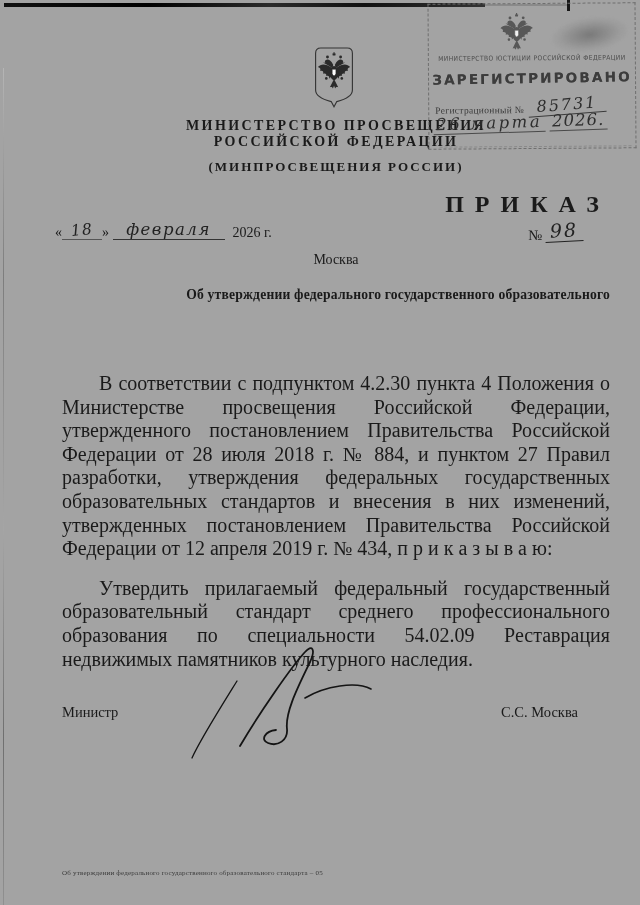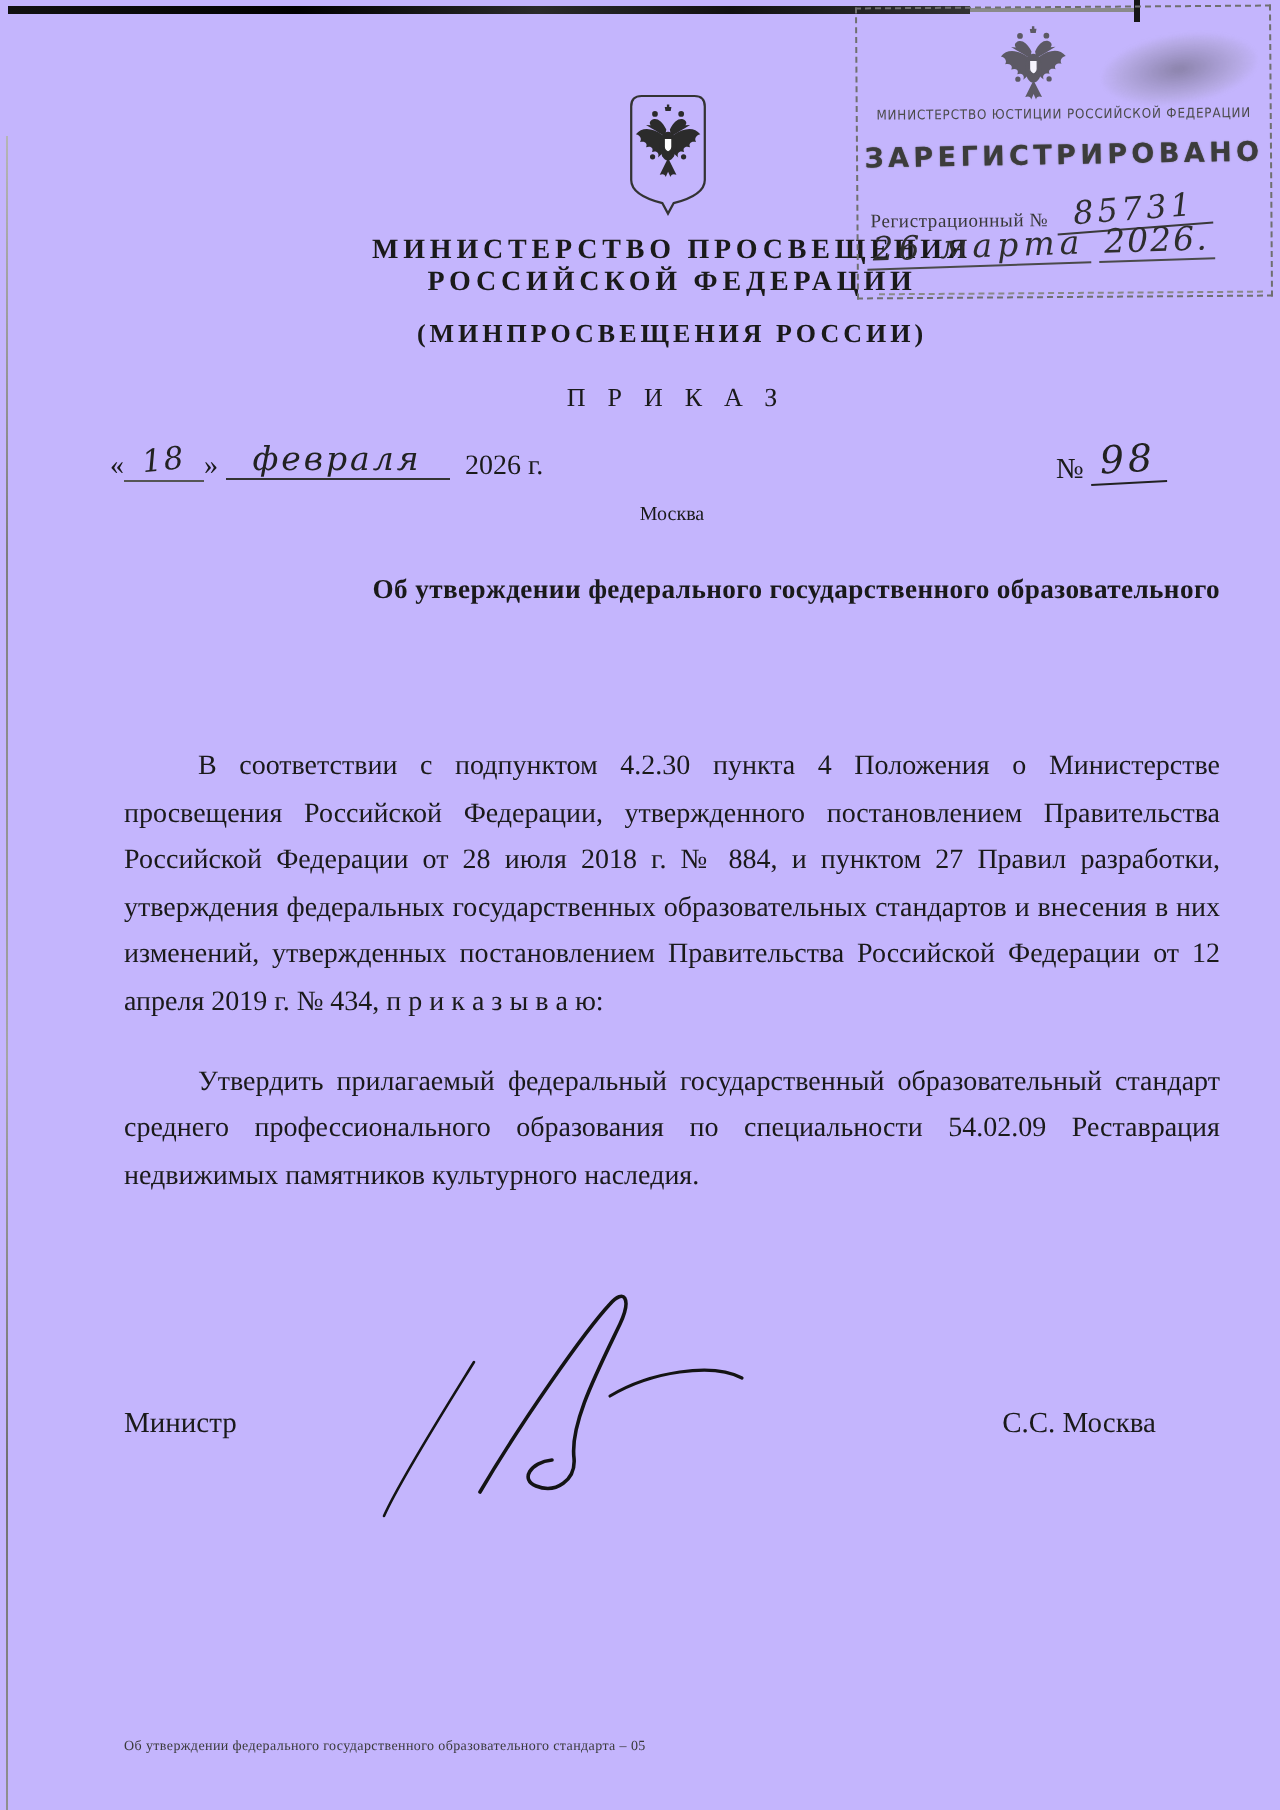--- a/index.html
+++ b/index.html
@@ -1,18 +1,18 @@
 <!DOCTYPE html>
 <html><head>
 <meta charset="utf-8">
 <style>
   html,body{margin:0;padding:0;background:#e8e8e8;}
   .page{
     position:relative;width:640px;height:905px;margin:0 auto;
-    background:#c4b5fd;overflow:hidden;
+    background:#a3a3a3;overflow:hidden;
     font-family:"Liberation Serif", serif;color:#1a1a1a;
   }
   
   .scan-top{position:absolute;left:4px;top:3px;width:481px;height:4px;
     background:linear-gradient(90deg,#111 0%,#000 30%,#2a2a2a 55%,#111 75%,#333 100%);}
   .scan-top2{position:absolute;left:485px;top:4px;width:84px;height:2px;background:#8a8a8a;}
   .scan-tick{position:absolute;left:567px;top:0;width:3px;height:11px;background:#161616;}
   .scan-left{position:absolute;left:3px;top:68px;width:1px;height:837px;
     background:linear-gradient(180deg,#b5b5b5 0%,#7d7d7d 25%,#a5a5a5 55%,#6f6f6f 80%,#909090 100%);}
   
@@ -42,41 +42,41 @@
   .stamp-date .hw-date{display:inline-block;font-family:"DejaVu Serif", serif;font-style:italic;
     font-size:16.5px;color:#2e2e2e;border-bottom:1px solid #4a4a4a;letter-spacing:2.5px;
     padding:0 3px;}
   .stamp-date .hw-year{letter-spacing:1px;}
   .stamp-underdash{position:absolute;left:10px;top:142px;width:192px;height:0;
     border-top:1px dashed #8a8a8a;}
   
   .header{position:absolute;left:62px;top:118px;width:548px;text-align:center;z-index:2;}
   .h-line1,.h-line2{font-weight:bold;font-size:14px;letter-spacing:2.4px;line-height:16px;}
   .h-short{font-weight:bold;font-size:13px;letter-spacing:2px;margin-top:9px;}
-  .doc-type{position:absolute;left:62px;top:191px;width:548px;text-align:center;
-    font-weight:normal;font-size:13px;letter-spacing:11px;padding-left:11px;box-sizing:border-box;}
+  .doc-type{position:absolute;left:62px;top:191px;width:548px;text-align:right;
+    font-weight:bold;font-size:24px;letter-spacing:11px;padding-left:11px;box-sizing:border-box;}
   
   .date-left{position:absolute;left:55px;top:222px;font-size:14px;white-space:nowrap;}
   .hw{font-family:"DejaVu Serif", serif;font-style:italic;color:#222;}
   .blank-day{display:inline-block;width:40px;text-align:center;border-bottom:1px solid #555;
     font-size:15.5px;transform:translateY(-2px);}
   .blank-day .hw{display:inline-block;transform:rotate(-6deg);letter-spacing:1px;}
   .blank-month{display:inline-block;width:112px;text-align:center;border-bottom:1px solid #333;
     font-size:16.5px;transform:translateY(-2px);letter-spacing:1.5px;}
   .year-suffix{margin-left:8px;}
   .date-right{position:absolute;left:528px;top:222px;font-size:14.5px;white-space:nowrap;}
   .blank-number{display:inline-block;width:38px;text-align:center;border-bottom:1.4px solid #222;
     font-size:19px;transform:translateY(-3px) rotate(-3deg);letter-spacing:2px;}
-  .place{position:absolute;left:62px;top:252px;width:548px;text-align:center;font-size:10px;}
+  .place{position:absolute;left:62px;top:252px;width:548px;text-align:center;font-size:14px;}
   
   .title{position:absolute;left:40px;top:286px;width:570px;text-align:right;
     font-weight:bold;font-size:13.6px;line-height:17.4px;letter-spacing:.2px;}
   
   .body-text{position:absolute;left:62px;top:372px;width:548px;
-    font-size:14px;line-height:23.6px;text-align:justify;}
+    font-size:20px;line-height:23.6px;text-align:justify;}
   .body-text p{margin:0;text-indent:37px;}
   .body-text p + p{margin-top:16px;}
   
   .sig-role{position:absolute;left:62px;top:704px;font-size:14.5px;}
   .sig-name{position:absolute;right:62px;top:704px;font-size:14.5px;}
   .sig-scribble{position:absolute;left:172px;top:636px;width:215px;height:138px;color:#141414;}
   
   .footer-note{position:absolute;left:62px;top:869px;font-size:7px;color:#3a3a3a;
     letter-spacing:.2px;}
 </style>

